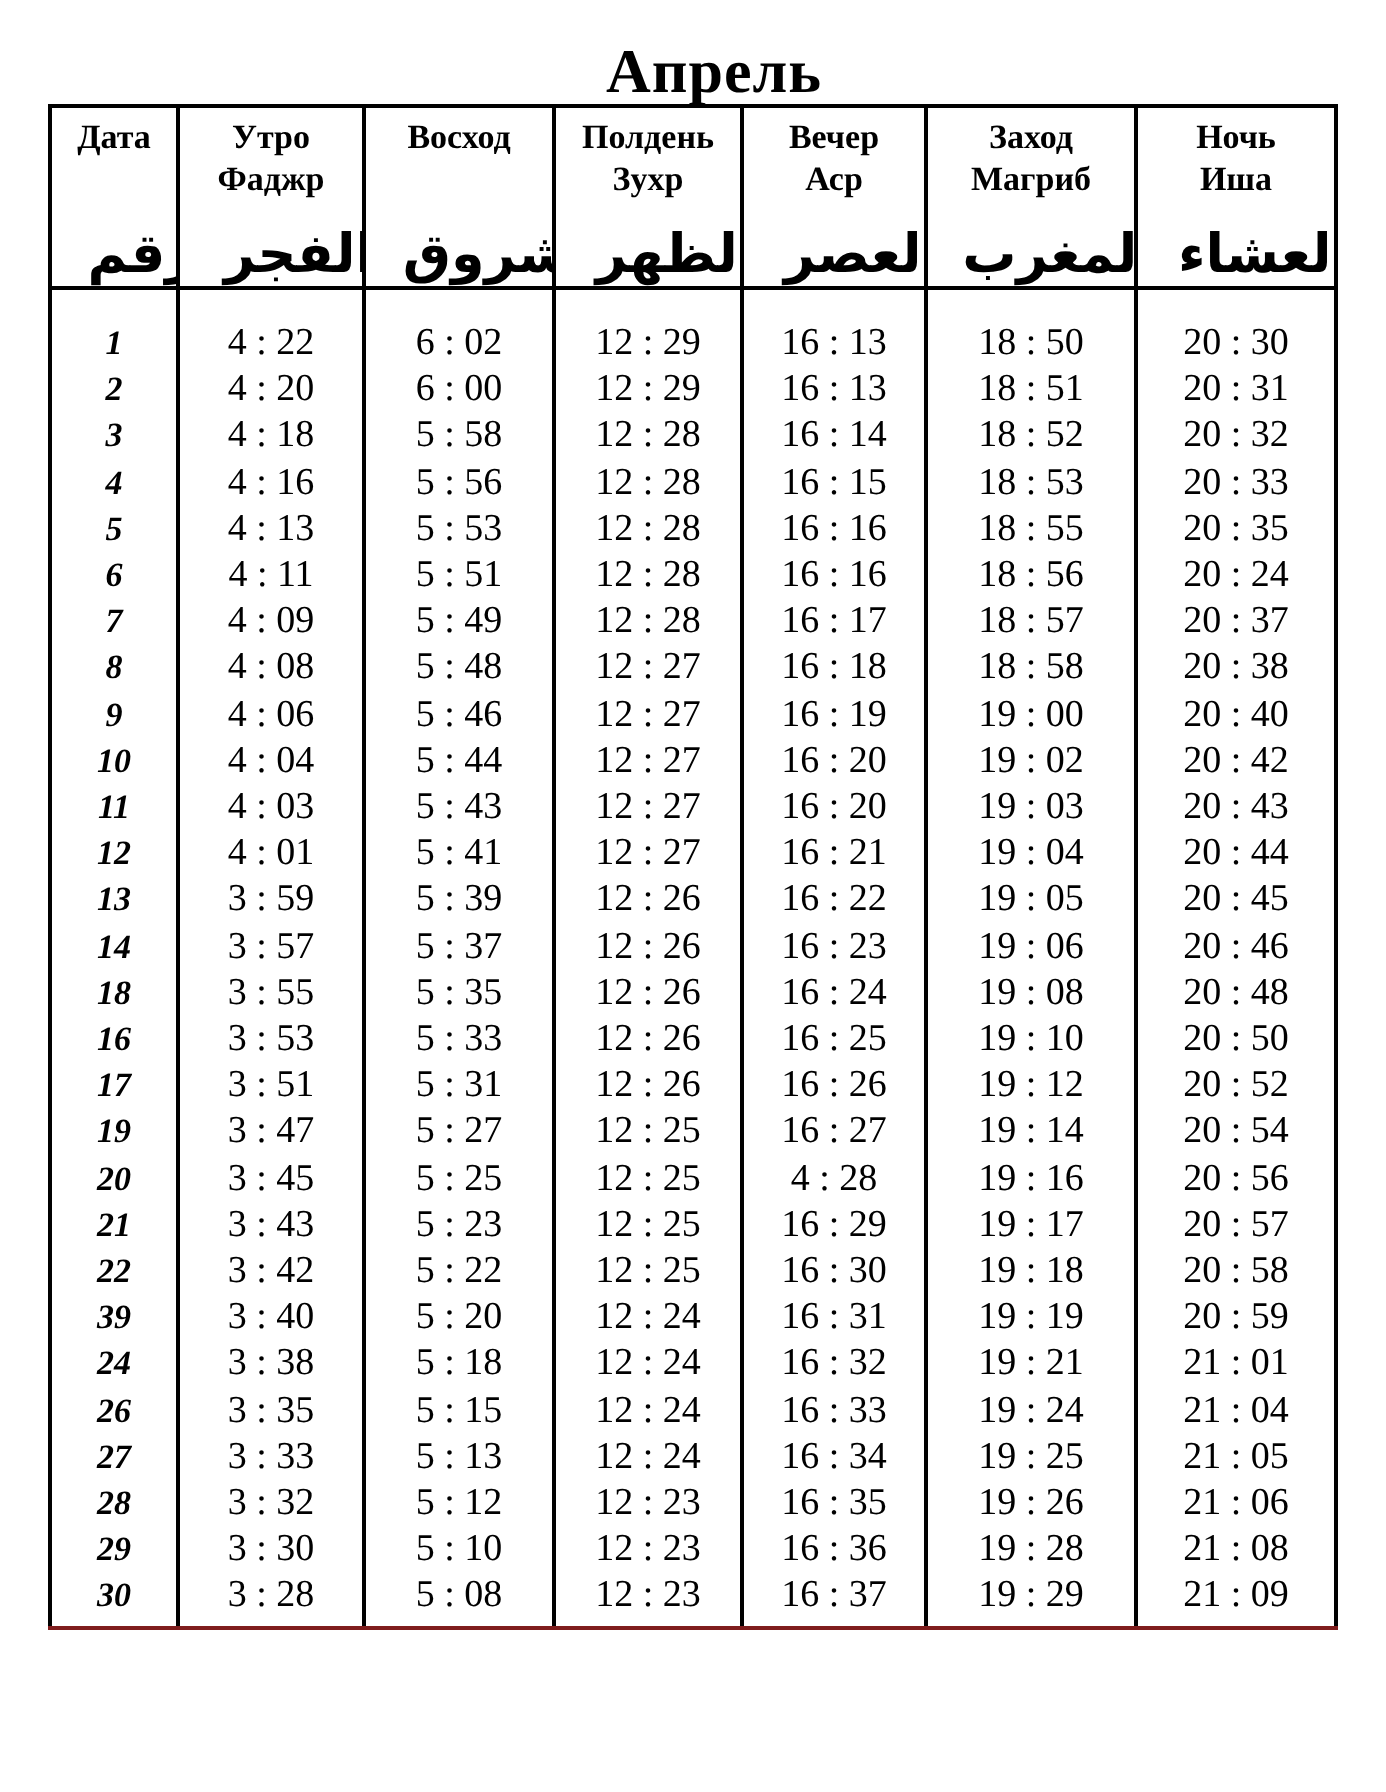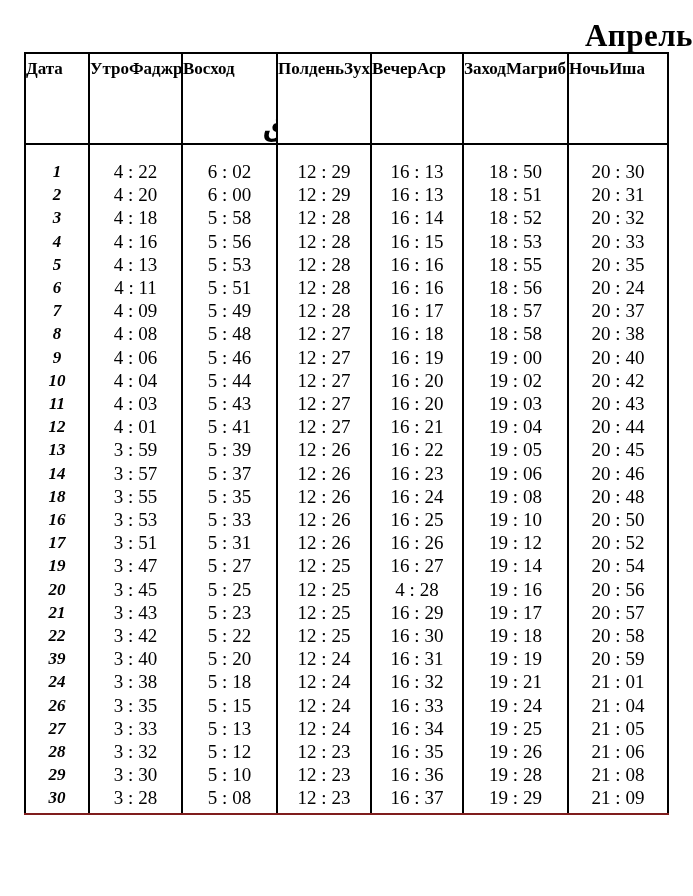--- a/index.html
+++ b/index.html
@@ -13,21 +13,21 @@
     position: relative;
     width: 693px;
     height: 896px;
     background: #ffffff;
     overflow: hidden;
   }
   .title {
     padding-top: 18px;
     padding-left: 21px;
     height: 52px;
-    text-align: right;
+    text-align: center;
     font-size: 31px;
     font-weight: bold;
     letter-spacing: 0.5px;
   }
   table.prayer-table {
     table-layout: fixed;
     border-collapse: collapse;
     margin-left: 24px;
     width: 643px;
     background: #ffffff;
@@ -48,21 +48,21 @@
     overflow: hidden;
   }
   thead th {
     border-top: 2px solid #000;
     border-bottom: 2px solid #000;
     height: 91px;
     padding-top: 4px;
   }
   .hdr-inner {
     display: flex;
-    flex-direction: row;
+    flex-direction: column;
     height: 84px;
   }
   .hdr-ru1, .hdr-ru2 {
     font-size: 17px;
     font-weight: bold;
     line-height: 21px;
     height: 21px;
     white-space: nowrap;
   }
   .hdr-ar {

